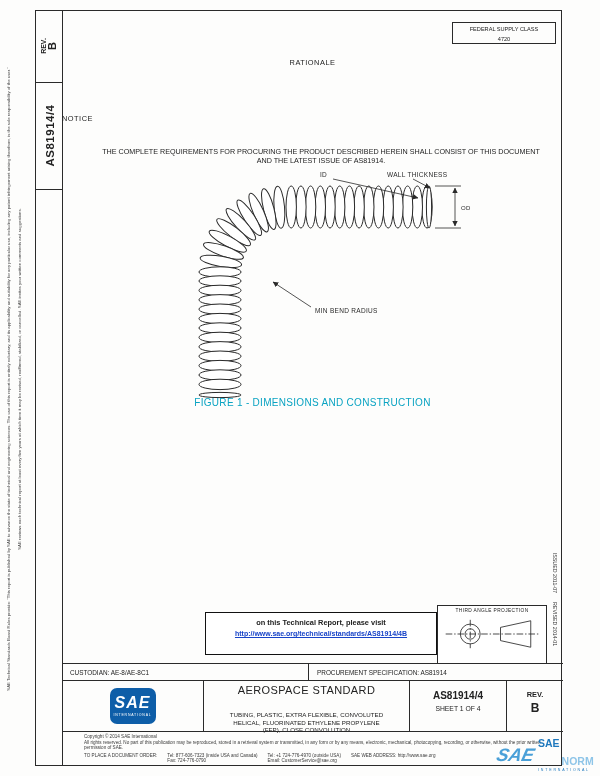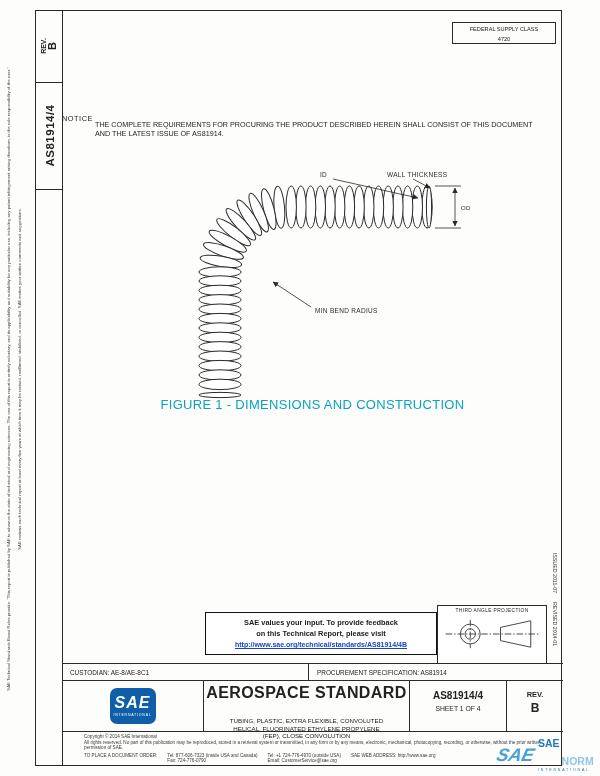--- a/index.html
+++ b/index.html
@@ -37,24 +37,24 @@
   .fsc-box{left:452px;top:22px;width:104px;height:22px;border:1px solid #2a2a2a;
            text-align:center;font-size:5.6px;line-height:1.7;padding-top:2px;}
 
   
   .content{left:62px;top:10px;width:501px;height:756px;}
   .c-abs{position:absolute;box-sizing:border-box;}
   .heading{left:0;top:48px;width:100%;text-align:center;font-size:7.4px;letter-spacing:.5px;}
   .heading2{left:0;top:104px;width:100%;text-align:left;font-size:7.4px;letter-spacing:.5px;}
   .para{left:33px;width:452px;font-size:7.2px;line-height:9px;text-align:left;}
   .para1{top:64px;}
-  .para2{top:110px;}
+  .para2{top:137px;text-align:center;}
 
   .fig-svg{left:13px;top:150px;width:480px;height:250px;}
-  .fig-caption{left:0;top:387px;width:100%;text-align:center;font-size:13px;color:#0aa3c2;letter-spacing:.3px;}
+  .fig-caption{left:0;top:387px;width:100%;text-align:center;font-size:10px;color:#0aa3c2;letter-spacing:.3px;}
 
   
   .feedback{left:143px;top:602px;width:232px;height:43px;border:1px solid #111;
             text-align:center;font-size:7.4px;font-weight:bold;line-height:11px;padding-top:4px;background:#fff;}
   .feedback .link{font-weight:bold;color:#1743c8;text-decoration:underline;font-size:7px;}
 
   
   .proj{left:375px;top:595px;width:110px;height:58px;border:1px solid #2a2a2a;border-bottom:none;background:#fff;}
   .proj-title{text-align:center;font-size:4.8px;letter-spacing:.4px;padding-top:2px;}
   .proj svg{display:block;margin:0 auto;}
@@ -67,21 +67,21 @@
 
   
   .band{left:0;top:670px;width:501px;height:51px;border-top:1px solid #2a2a2a;display:flex;}
   .cell{box-sizing:border-box;height:100%;}
   .cell-logo{width:142px;border-right:1px solid #2a2a2a;display:flex;align-items:center;justify-content:center;}
   .sae-logo{width:46px;height:36px;background:#0e5ea8;border-radius:7px;display:flex;flex-direction:column;
             align-items:center;justify-content:center;color:#fff;}
   .sae-logo-text{font-size:16px;font-weight:bold;font-style:italic;letter-spacing:1px;line-height:1;}
   .sae-logo-sub{font-size:3.5px;letter-spacing:.8px;margin-top:1.5px;}
   .cell-main{width:206px;border-right:1px solid #2a2a2a;text-align:center;padding-top:3px;}
-  .kind{font-size:16px;font-weight:bold;letter-spacing:.4px;margin-bottom:15px;}
+  .kind{font-size:11px;font-weight:normal;letter-spacing:.4px;margin-bottom:15px;}
   .ttl{font-size:6.2px;line-height:7.6px;}
   .cell-num{width:97px;border-right:1px solid #2a2a2a;text-align:center;}
   .docnum{font-size:10px;font-weight:bold;margin-top:9px;}
   .sheet{font-size:6.8px;margin-top:4px;}
   .cell-rev{flex:1;text-align:center;}
   .rev-l{font-size:7.4px;font-weight:bold;margin-top:9px;}
   .rev-v{font-size:12px;font-weight:bold;margin-top:2px;}
 
   
   .fineprint{left:0;top:721px;width:501px;height:35px;border-top:1px solid #2a2a2a;
@@ -133,20 +133,21 @@
     </div>
   </div>
 
   <div class="abs fsc-box">
     <div>FEDERAL SUPPLY CLASS</div>
     <div>4720</div>
   </div>
 
   <div class="abs content">
 
+    <div class="c-abs heading">RATIONALE</div>
 
     <div class="c-abs heading2">NOTICE</div>
     <div class="c-abs para para2">THE COMPLETE REQUIREMENTS FOR PROCURING THE PRODUCT DESCRIBED HEREIN SHALL CONSIST OF THIS DOCUMENT AND THE LATEST ISSUE OF AS81914.</div>
 
     <svg class="c-abs fig-svg" viewBox="0 0 480 250">
       <defs>
         <marker id="arr" viewBox="0 0 8 8" refX="7.5" refY="4" markerWidth="7" markerHeight="7" orient="auto-start-reverse">
           <path d="M0,0 L8,4 L0,8 z" fill="#2a2a2a"></path>
         </marker>
       </defs>
@@ -201,21 +202,20 @@
       </g>
       <text x="245" y="17" font-size="6.5" letter-spacing=".3">ID</text>
       <text x="312" y="17" font-size="6.5" letter-spacing=".3">WALL THICKNESS</text>
       <text x="386" y="50" font-size="6" letter-spacing=".3">OD</text>
       <text x="240" y="153" font-size="6.5" letter-spacing=".3">MIN BEND RADIUS</text>
     </svg>
 
     <div class="c-abs fig-caption">FIGURE 1 - DIMENSIONS AND CONSTRUCTION</div>
 
     <div class="c-abs feedback">
-      <div>SAE values your input. To provide feedback</div>
       <div>on this Technical Report, please visit</div>
       <div class="link">http://www.sae.org/technical/standards/AS81914/4B</div>
     </div>
 
     <div class="c-abs proj">
       <div class="proj-title">THIRD ANGLE PROJECTION</div>
       <svg width="104" height="42" viewBox="0 0 110 42">
         <g stroke="#2a2a2a" stroke-width="0.9" fill="none">
           <line x1="6" y1="21" x2="104" y2="21" stroke-dasharray="7 2 1.5 2"></line>
           <line x1="32" y1="6" x2="32" y2="36" stroke-dasharray="7 2 1.5 2"></line>

